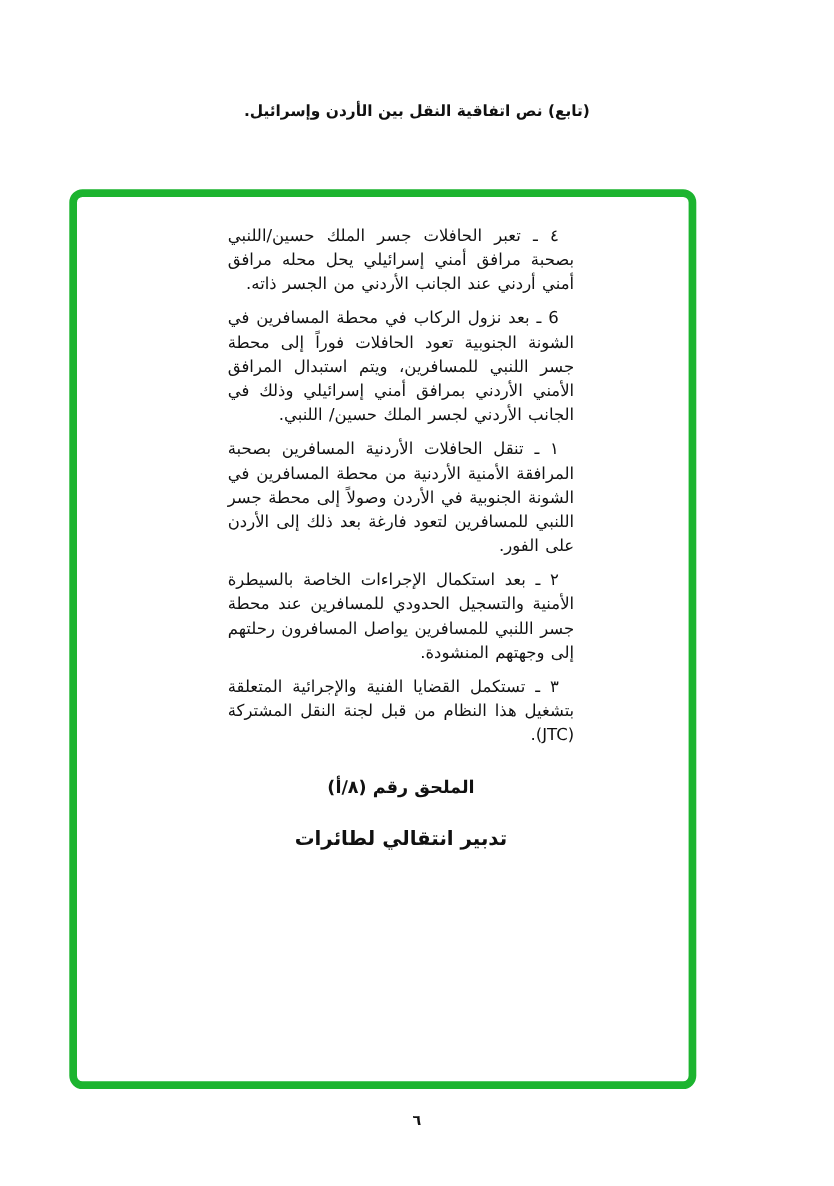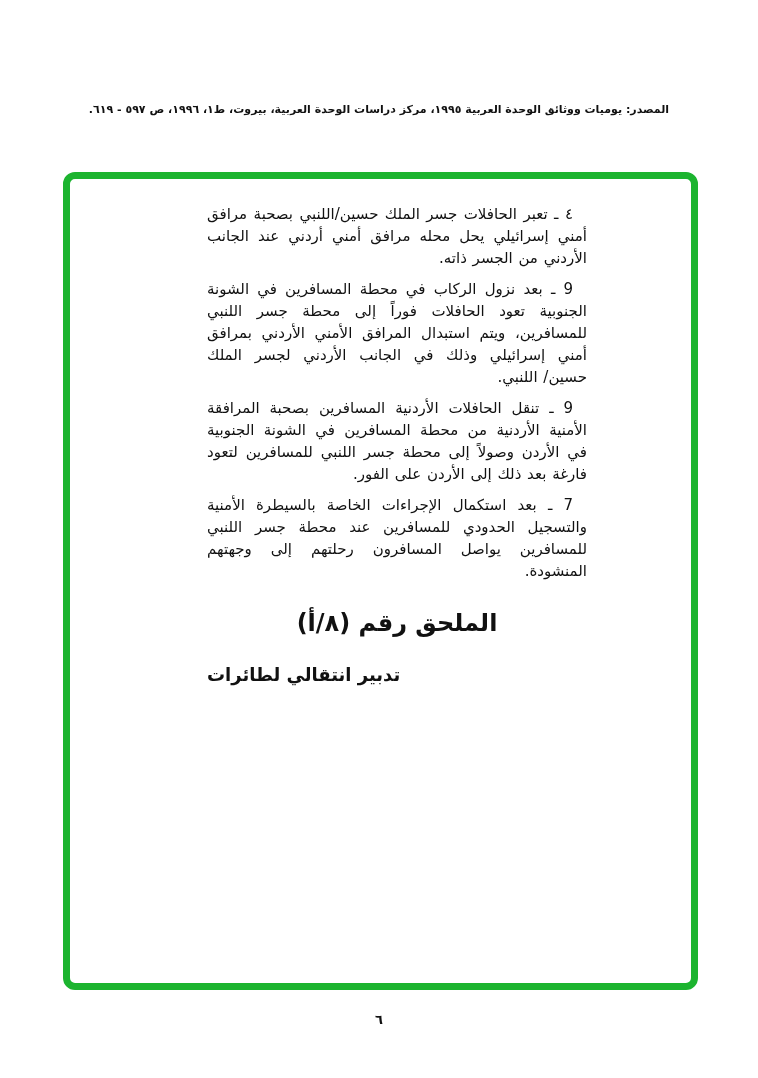--- a/index.html
+++ b/index.html
@@ -25,74 +25,75 @@
     letter-spacing: 0.2px;
   }
   .source-line {
     margin-top: 10px;
     font-size: 11px;
     font-weight: bold;
   }
   .frame {
     position: absolute;
     left: 63px; top: 172px;
-    width: 635px; height: 818px;
+    width: 570px; height: 818px;
     border: 7px solid var(--green);
     border-radius: 12px;
   }
   .textcol {
     position: absolute;
     left: 137px; right: 104px; top: 24px;
     direction: rtl;
   }
   .textcol p {
     margin: 0 0 9px 0;
     font-size: 15px;
     line-height: 22px;
     text-align: justify;
     text-indent: 14px;
     word-spacing: 1px;
   }
   .annex-heading {
     margin: 27px 0 0 0;
-    font-size: 24px;
+    font-size: 16px;
     font-weight: bold;
     text-align: center;
     text-indent: 0;
   }
   .annex-subheading {
     margin: 27px 0 0 0;
     font-size: 18px;
     font-weight: bold;
-    text-align: left;
+    text-align: center;
     text-indent: 0;
   }
   .page-number {
     position: absolute;
     top: 1012px; left: 0; right: 0;
     text-align: center;
     font-size: 13px;
     font-weight: bold;
   }
 </style>
 </head>
 <body>
 
 <div class="page">
 
   <div class="header">
-    <div class="source-line">المصدر: يوميات ووثائق الوحدة العربية ١٩٩٥، مركز دراسات الوحدة العربية، بيروت، ط١، ١٩٩٦، ص ٥٩٧ - ٦١٩.</div>
+    <div class="header-title">(تابع) نص اتفاقية النقل بين الأردن وإسرائيل.</div>
   </div>
 
   <div class="frame">
     <div class="textcol">
       <p>٤ ـ تعبر الحافلات جسر الملك حسين/اللنبي بصحبة مرافق أمني إسرائيلي يحل محله مرافق أمني أردني عند الجانب الأردني من الجسر ذاته.</p>
-      <p>9 ـ بعد نزول الركاب في محطة المسافرين في الشونة الجنوبية تعود الحافلات فوراً إلى محطة جسر اللنبي للمسافرين، ويتم استبدال المرافق الأمني الأردني بمرافق أمني إسرائيلي وذلك في الجانب الأردني لجسر الملك حسين/ اللنبي.</p>
-      <p>9 ـ تنقل الحافلات الأردنية المسافرين بصحبة المرافقة الأمنية الأردنية من محطة المسافرين في الشونة الجنوبية في الأردن وصولاً إلى محطة جسر اللنبي للمسافرين لتعود فارغة بعد ذلك إلى الأردن على الفور.</p>
-      <p>7 ـ بعد استكمال الإجراءات الخاصة بالسيطرة الأمنية والتسجيل الحدودي للمسافرين عند محطة جسر اللنبي للمسافرين يواصل المسافرون رحلتهم إلى وجهتهم المنشودة.</p>
+      <p>6 ـ بعد نزول الركاب في محطة المسافرين في الشونة الجنوبية تعود الحافلات فوراً إلى محطة جسر اللنبي للمسافرين، ويتم استبدال المرافق الأمني الأردني بمرافق أمني إسرائيلي وذلك في الجانب الأردني لجسر الملك حسين/ اللنبي.</p>
+      <p>١ ـ تنقل الحافلات الأردنية المسافرين بصحبة المرافقة الأمنية الأردنية من محطة المسافرين في الشونة الجنوبية في الأردن وصولاً إلى محطة جسر اللنبي للمسافرين لتعود فارغة بعد ذلك إلى الأردن على الفور.</p>
+      <p>٢ ـ بعد استكمال الإجراءات الخاصة بالسيطرة الأمنية والتسجيل الحدودي للمسافرين عند محطة جسر اللنبي للمسافرين يواصل المسافرون رحلتهم إلى وجهتهم المنشودة.</p>
+      <p>٣ ـ تستكمل القضايا الفنية والإجرائية المتعلقة بتشغيل هذا النظام من قبل لجنة النقل المشتركة (JTC).</p>
 
       <div class="annex-heading">الملحق رقم (٨/أ)</div>
       <div class="annex-subheading">تدبير انتقالي لطائرات</div>
     </div>
   </div>
 
   <div class="page-number">٦</div>
 
 </div>
 

